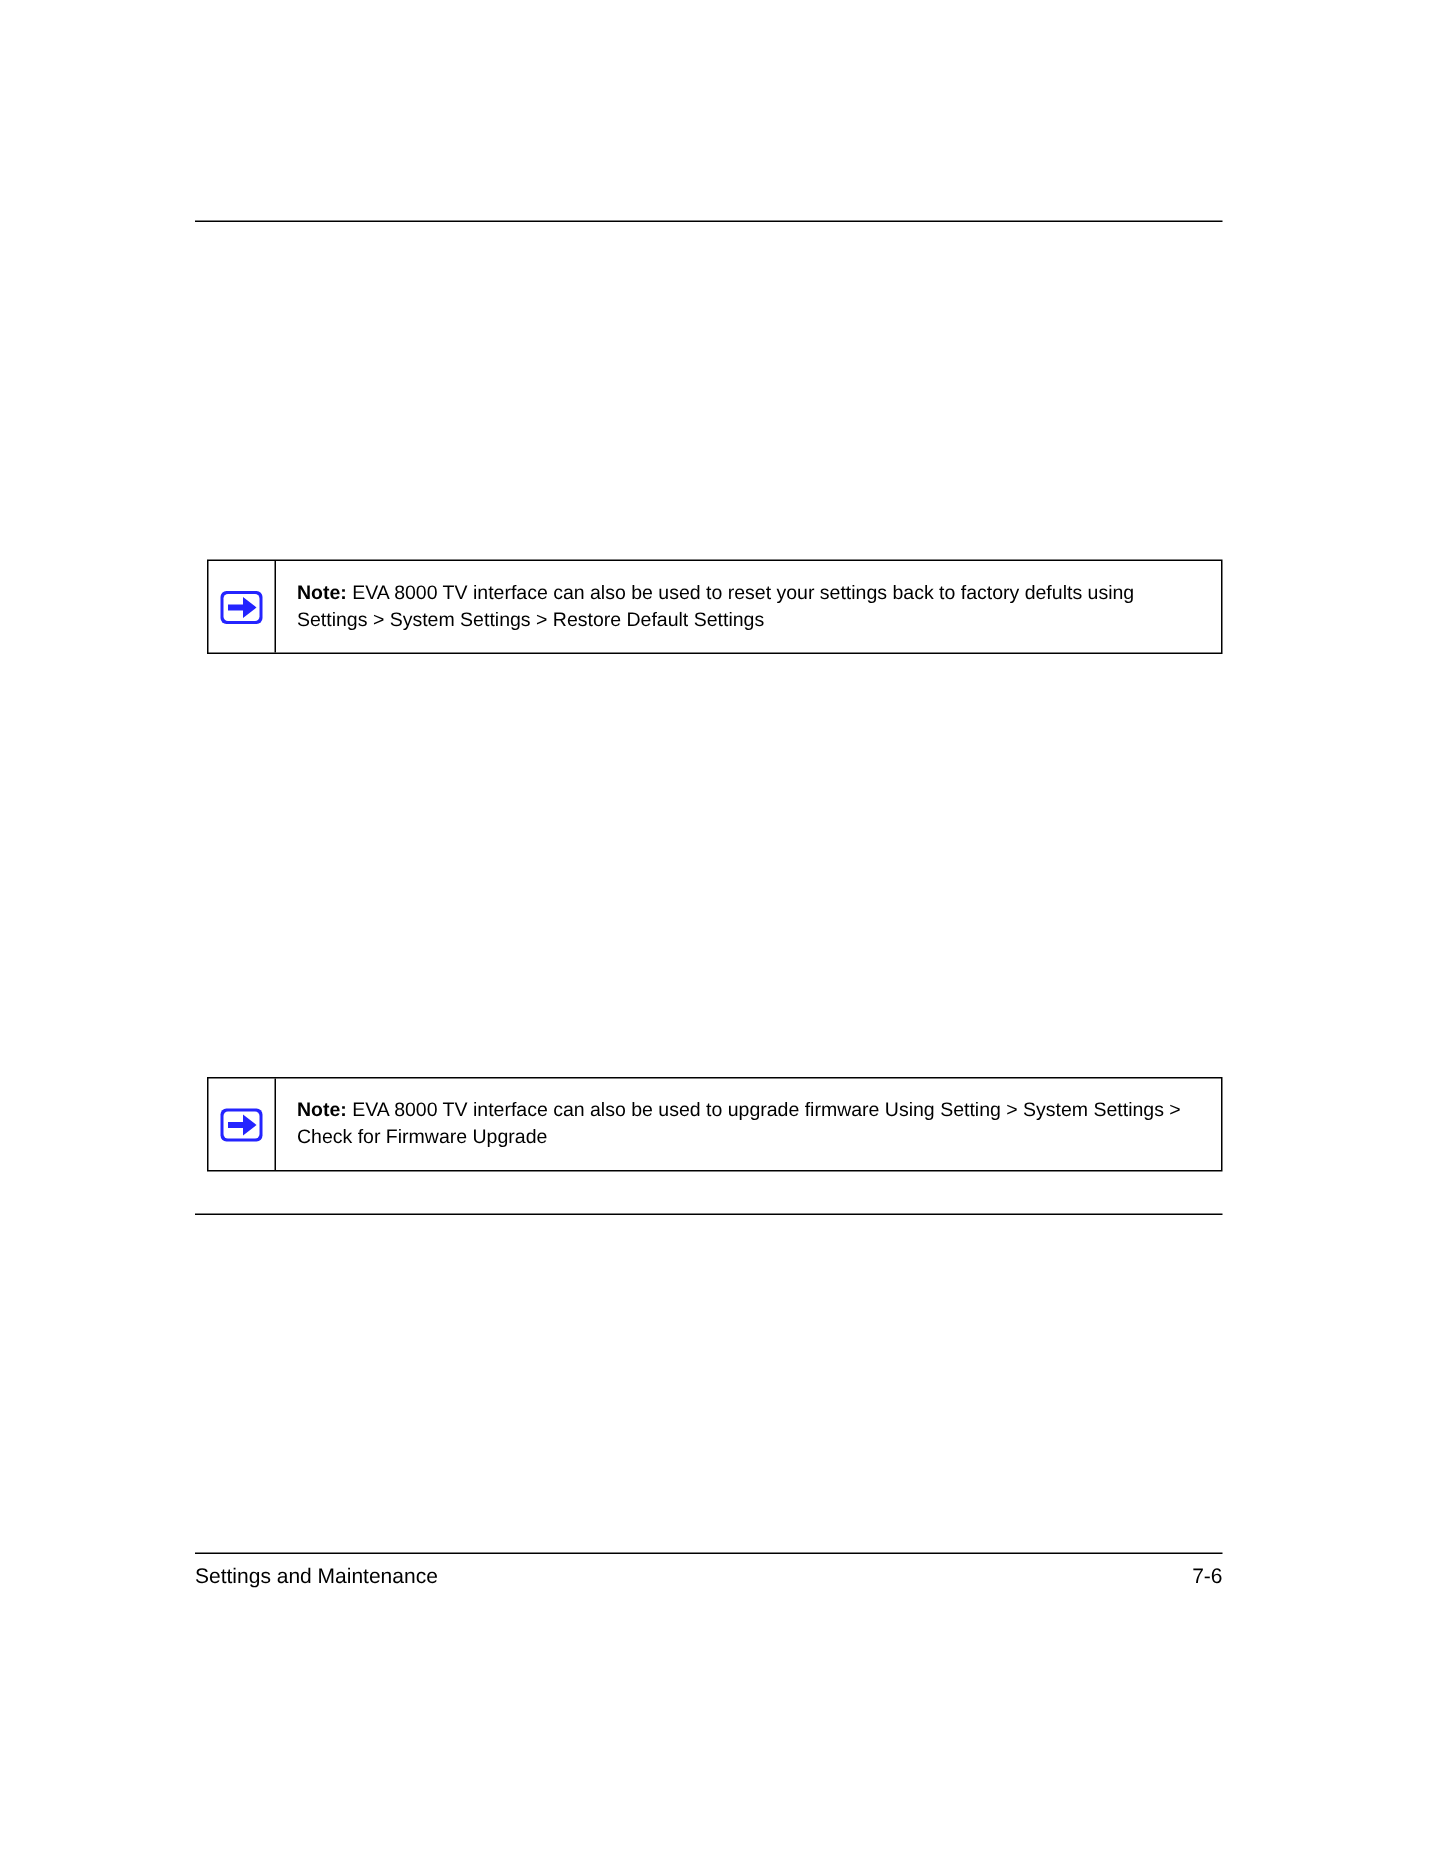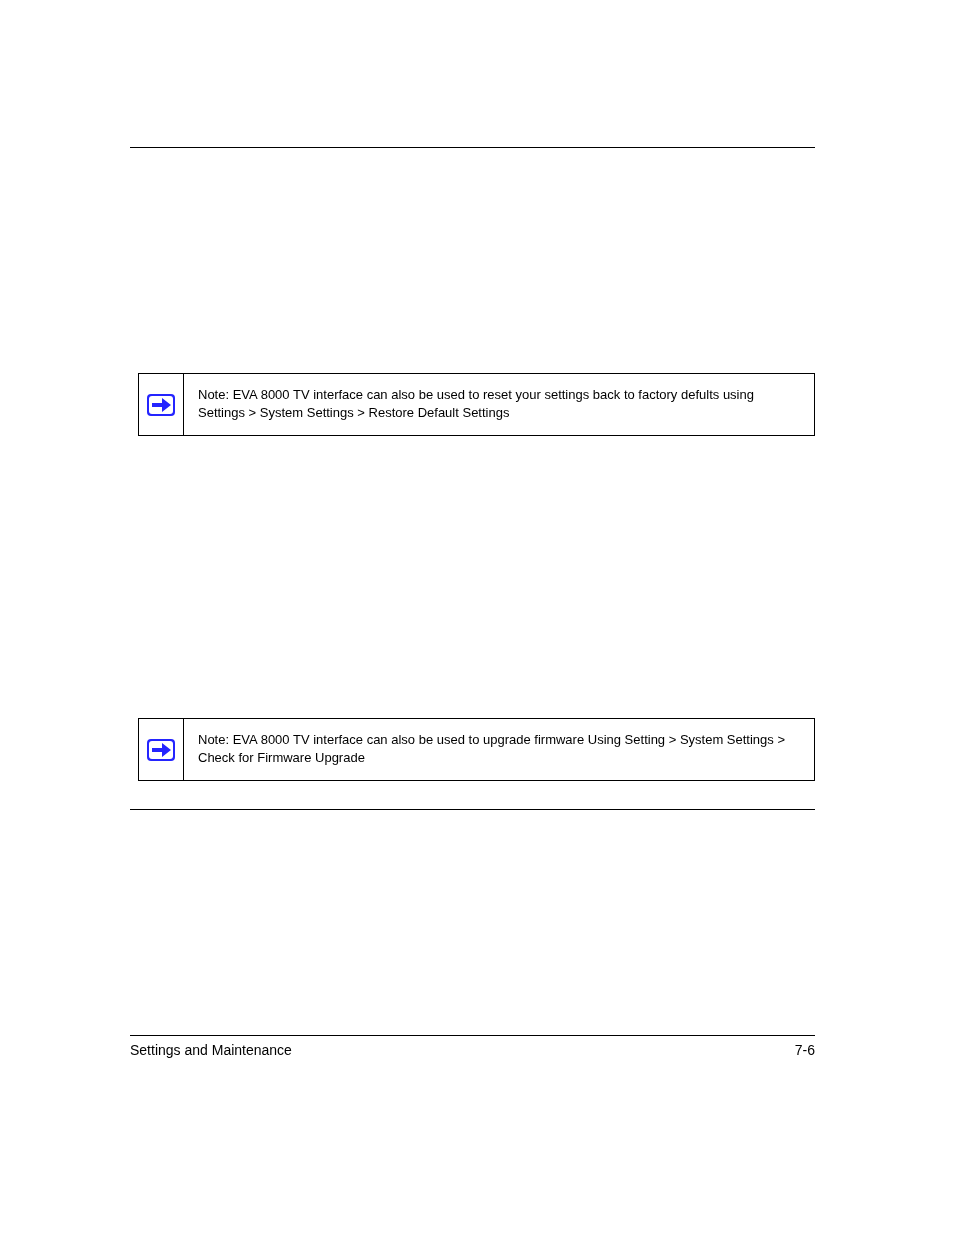--- a/index.html
+++ b/index.html
@@ -44,21 +44,21 @@
   .note-icon-cell svg {
     display: block;
   }
   .note-text-cell {
     flex: 1;
     padding: 12px 14px 14px 14px;
     font-size: 13px;
     line-height: 1.35;
   }
   .note-text-cell b {
-    font-weight: normal;
+    font-weight: bold;
   }
   .footer {
     position: absolute;
     left: 130px;
     top: 1035px;
     width: 685px;
   }
   .footer-rule {
     border: none;
     border-top: 1px solid #000;

